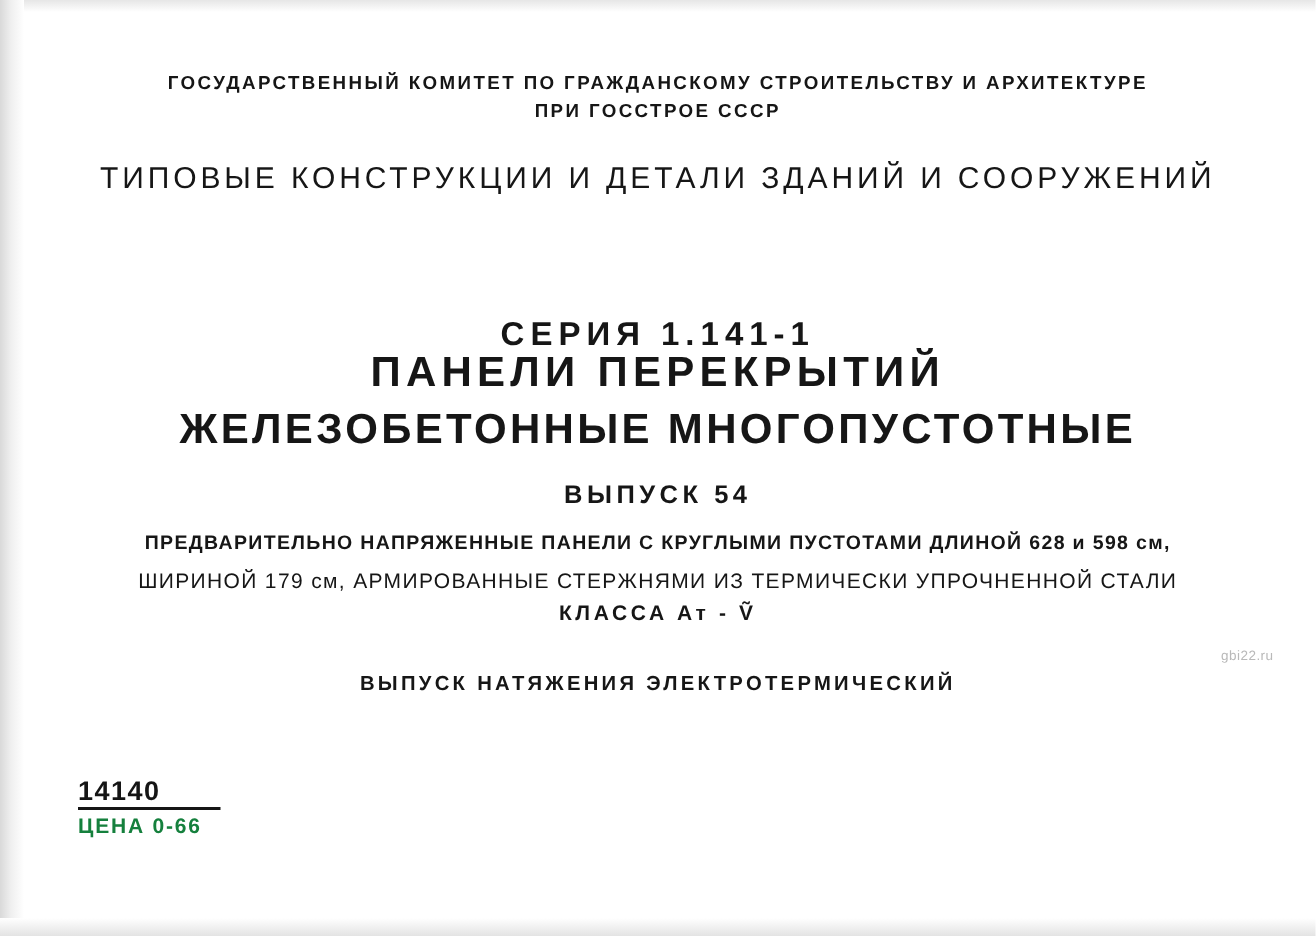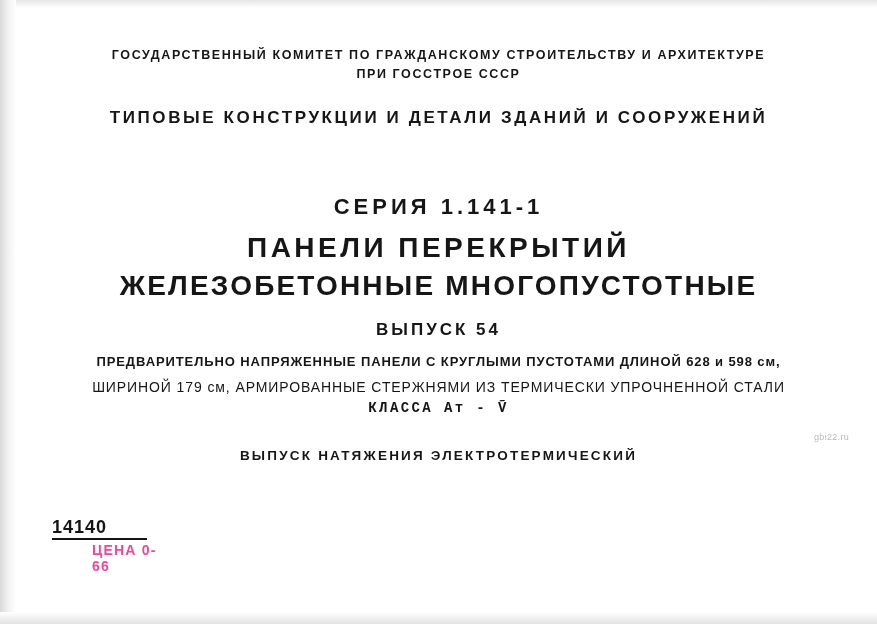--- a/index.html
+++ b/index.html
@@ -66,26 +66,26 @@
     font-weight: 700;
   }
   .org2 {
     top: 67px;
     font-size: 12.5px;
     letter-spacing: 1.6px;
     font-weight: 700;
   }
   .series-title {
     top: 108px;
-    font-size: 17px;
+    font-size: 20px;
     letter-spacing: 2.6px;
-    font-weight: 700;
+    font-weight: 400;
   }
   .series-no {
-    top: 194px;
+    top: 210px;
     font-size: 22px;
     letter-spacing: 4px;
     font-weight: 700;
   }
   .main1 {
     top: 232px;
     font-size: 28px;
     letter-spacing: 3.5px;
     font-weight: 700;
   }
@@ -112,21 +112,20 @@
     font-size: 14px;
     letter-spacing: 0.9px;
     font-weight: 400;
     text-align: center;
   }
   .desc3 {
     top: 400px;
     font-size: 14px;
     letter-spacing: 2.4px;
     font-weight: 700;
-    font-family: Liberation Mono, monospace;
   }
   .method {
     top: 448px;
     font-size: 13.5px;
     letter-spacing: 2.2px;
     font-weight: 700;
   }
 
   .watermark {
     position: absolute;
@@ -155,23 +154,22 @@
   .stamp-rule {
     width: 95px;
     height: 2px;
     background: #151515;
     margin: 1px 0 2px 0;
   }
   .stamp-price {
     font-size: 14px;
     font-weight: 700;
     letter-spacing: 1.2px;
-    color: #ec4899;
+    color: #15803d;
     display: block;
-    margin-left: 40px;
   }
 </style>
 </head>
 <body>
 
 <div class="page">
 
   <div class="edge-top"></div>
   <div class="edge-left"></div>
   <div class="edge-bottom"></div>

